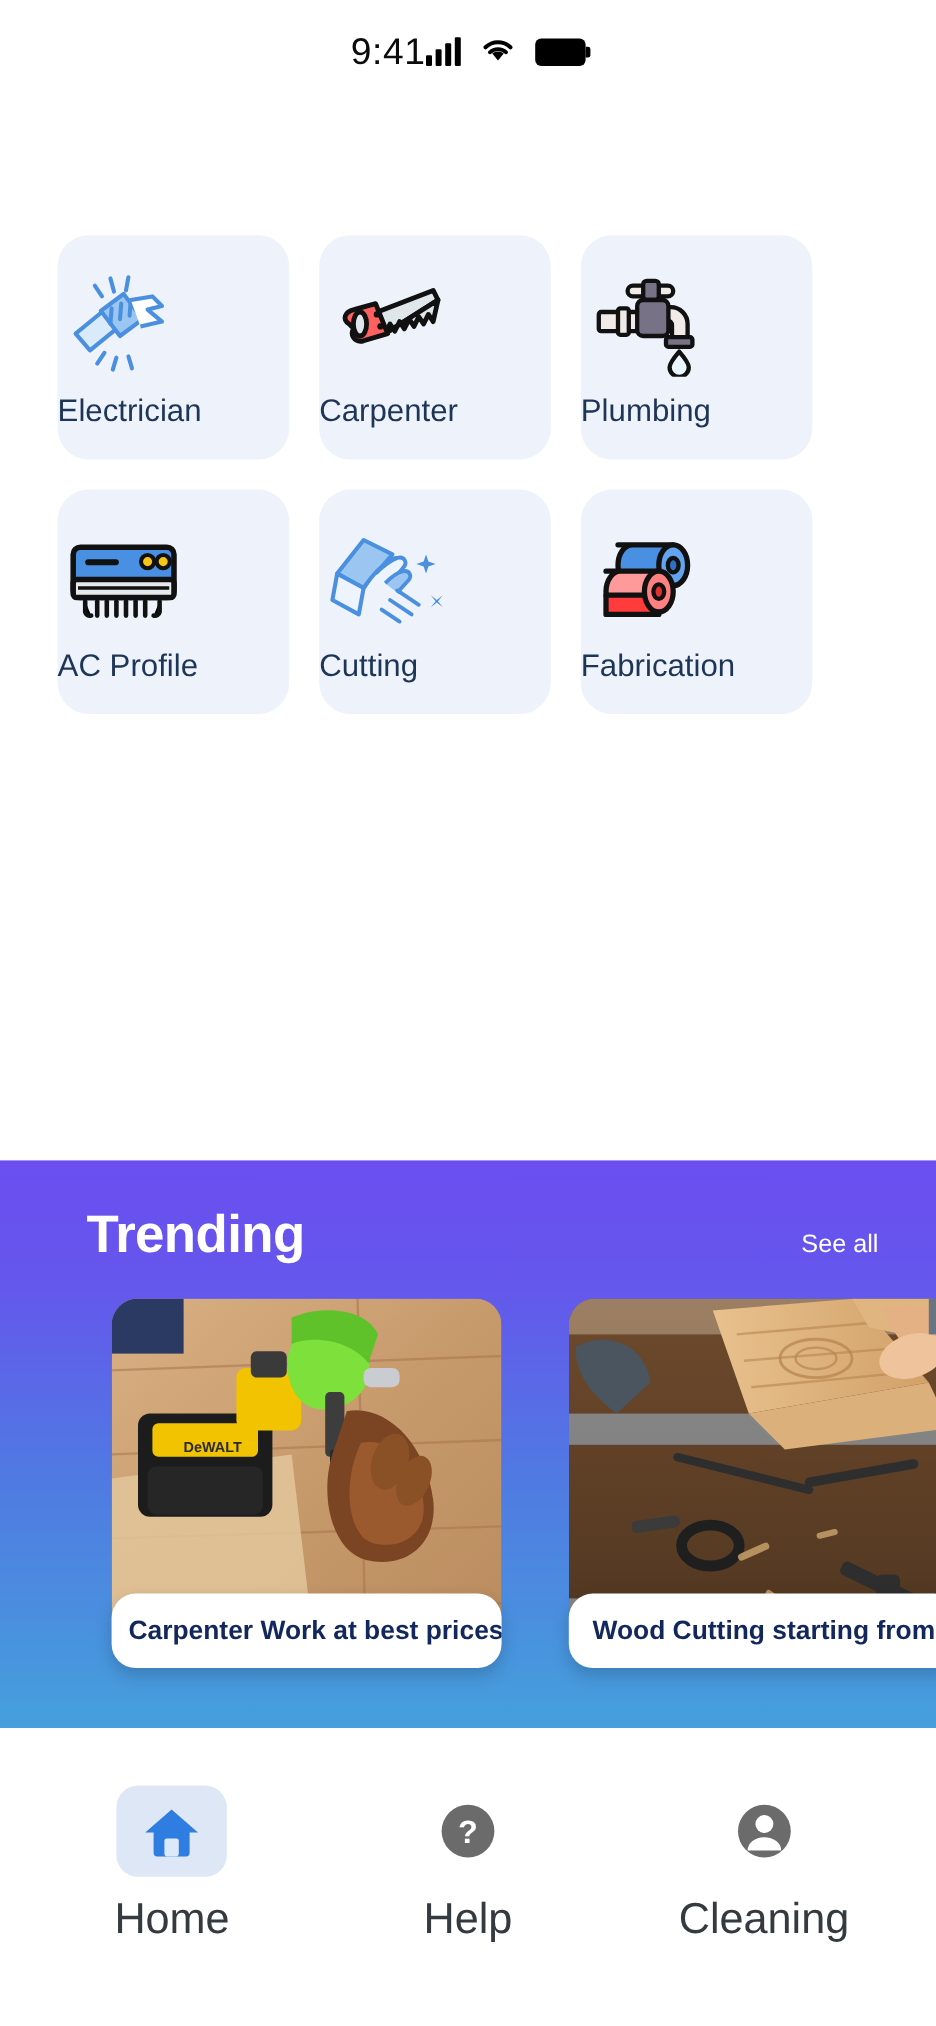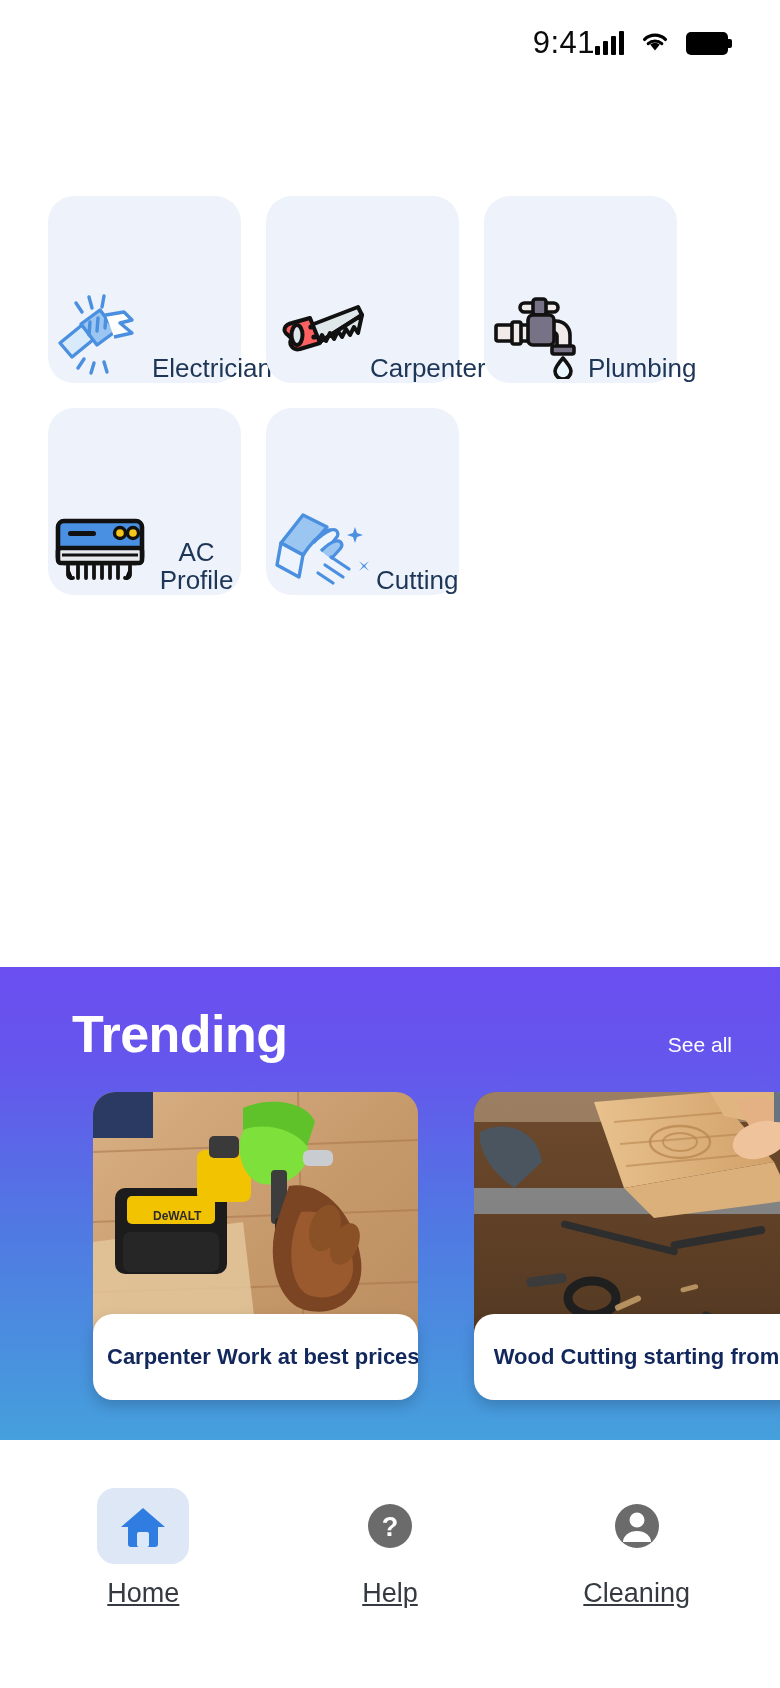--- a/index.html
+++ b/index.html
@@ -5,81 +5,81 @@
   * { box-sizing: border-box; margin: 0; padding: 0; }
   html, body {
     width: 780px; height: 1688px;
     background: #ffffff;
     font-family: "Liberation Sans", sans-serif;
     overflow: hidden;
   }
   .phone { position: relative; width: 780px; height: 1688px; background: #fff; display: flex; flex-direction: column; }
 
   
-  .statusbar { height: 86px; flex: 0 0 86px; display: flex; align-items: center; justify-content: flex-end; padding: 0 48px 0 52px; }
+  .statusbar { height: 86px; flex: 0 0 86px; display: flex; align-items: center; justify-content: center; padding: 0 48px 0 52px; }
   .status-time { font-size: 31px; font-weight: 400; color: #0b0b0b; letter-spacing: .5px; }
   .status-icons { display: flex; align-items: center; gap: 15px; }
   .signal { display: flex; align-items: flex-end; gap: 3px; height: 24px; }
   .signal i { display: block; width: 5px; background: #000; border-radius: 1px; }
   .signal i:nth-child(1) { height: 9px; }
   .signal i:nth-child(2) { height: 14px; }
   .signal i:nth-child(3) { height: 19px; }
   .signal i:nth-child(4) { height: 24px; }
   .battery { width: 46px; height: 23px; border: 0; background: transparent; position: relative; }
   .battery .shell { position: absolute; inset: 0 4px 0 0; background: #000; border-radius: 5px; }
   .battery .cap { position: absolute; right: 0; top: 7px; width: 4px; height: 9px; background: #000; border-radius: 0 2px 2px 0; }
 
   
   .grid-wrap { flex: 0 0 auto; padding: 110px 48px 0 48px; }
   .grid { display: grid; grid-template-columns: repeat(3, 193px); gap: 25px 25px; }
   .svc {
     width: 193px; height: 187px;
     background: #EEF2FA;
     border-radius: 26px;
-    display: flex; flex-direction: row; align-items: flex-end; justify-content: flex-start;
+    display: flex; flex-direction: column; align-items: flex-start; justify-content: flex-start;
     padding-top: 26px;
     cursor: pointer;
   }
   .svc-icon { width: 110px; height: 96px; display: flex; align-items: center; justify-content: center; }
   .svc-icon svg { display: block; }
   .svc-label { margin-top: 10px; font-size: 26px; font-weight: 400; color: #1d3557; text-align: center; line-height: 1.1; }
 
   
   .trending {
     position: absolute; left: 0; right: 0; top: 967px; height: 473px;
     background: linear-gradient(180deg, #6B4EF0 0%, #6457EC 22%, #5079E2 55%, #45A0DC 100%);
     overflow: hidden;
   }
   .trend-head { display: flex; align-items: baseline; justify-content: space-between; padding: 37px 48px 0 72px; }
-  .trend-title { font-size: 52px; font-weight: 700; color: #ffffff; letter-spacing: -0.5px; }
+  .trend-title { font-size: 44px; font-weight: 700; color: #ffffff; letter-spacing: -0.5px; }
   .see-all { font-size: 21px; font-weight: 400; color: #ffffff; cursor: pointer; }
   .cards { display: flex; gap: 35px; padding: 28px 0 0 72px; }
   .tcard { position: relative; flex: 0 0 325px; width: 325px; height: 300px; border-radius: 22px; overflow: visible; margin-left: 21px; }
   .tcard .photo { position: absolute; inset: 0; border-radius: 22px; overflow: hidden; }
   .tcard .photo svg { width: 100%; height: 100%; display: block; }
   .tcap {
     position: absolute; left: 0; right: 0; bottom: -8px;
     background: #ffffff; border-radius: 20px;
-    padding: 30px 14px; text-align: center;
+    padding: 18px 14px; text-align: center;
     font-size: 22px; font-weight: 700; color: #12275c;
     box-shadow: 0 6px 14px rgba(0,0,0,.18);
     white-space: nowrap; overflow: hidden;
   }
 
   
   .bottomnav {
     position: absolute; left: 0; right: 0; bottom: 0; height: 248px;
     background: #ffffff;
     display: flex; align-items: flex-start; justify-content: space-around;
     padding: 48px 20px 0 20px;
   }
   .nav-item { width: 150px; display: flex; flex-direction: column; align-items: center; cursor: pointer; }
   .nav-icon { width: 92px; height: 76px; display: flex; align-items: center; justify-content: center; border-radius: 18px; }
   .nav-item.active .nav-icon { background: #DDE7F5; }
-  .nav-label { margin-top: 14px; font-size: 27px; color: #343a40; text-decoration: underline; }
+  .nav-label { margin-top: 14px; font-size: 36px; color: #343a40; }
   .nav-item.active .nav-label { color: #343a40; }
 </style>
 </head>
 <body>
 
 <div class="phone">
 
   <div class="statusbar">
     <div class="status-time">9:41</div>
     <div class="status-icons">
@@ -198,20 +198,34 @@
               <line x1="56" y1="62" x2="74" y2="74"></line>
               <line x1="49" y1="70" x2="64" y2="80"></line>
             </g>
             <path d="M86 24 l2 6 l6 2 l-6 2 l-2 6 l-2 -6 l-6 -2 l6 -2 z" fill="#4a8fe0"></path>
             <path d="M90 58 l5 4 l5 -4 l-4 5 l4 5 l-5 -4 l-5 4 l4 -5 z" fill="#4a8fe0"></path>
           </svg>
         </div>
         <div class="svc-label">Cutting</div>
       </div>
 
+      <div class="svc">
+        <div class="svc-icon">
+          <svg width="104" height="88" viewBox="0 0 104 88">
+            <path d="M28 16 h46 v34 H40 a12 17 0 0 1 -12 -17 a12 17 0 0 1 12 -17 z" fill="#4a90e2" stroke="#111" stroke-width="4.4" stroke-linejoin="round"></path>
+            <ellipse cx="74" cy="33" rx="12" ry="17" fill="#63a4ef" stroke="#111" stroke-width="4.4"></ellipse>
+            <ellipse cx="74" cy="33" rx="4.5" ry="6" fill="#2f6fc0" stroke="#111" stroke-width="3.6"></ellipse>
+            <path d="M18 38 h44 v34 H30 a12 17 0 0 1 -12 -17 a12 17 0 0 1 12 -17 z" fill="#ff9a9a" stroke="#111" stroke-width="4.4" stroke-linejoin="round"></path>
+            <path d="M18 58 h44 v16 H18 z" fill="#ff3b3b" stroke="#111" stroke-width="4.4" stroke-linejoin="round"></path>
+            <ellipse cx="62" cy="55" rx="12" ry="17" fill="#ff8080" stroke="#111" stroke-width="4.4"></ellipse>
+            <ellipse cx="62" cy="55" rx="4.5" ry="6" fill="#e03030" stroke="#111" stroke-width="3.6"></ellipse>
+          </svg>
+        </div>
+        <div class="svc-label">Fabrication</div>
+      </div>
 
     </div>
   </div>
 
   <div class="trending">
     <div class="trend-head">
       <div class="trend-title">Trending</div>
       <div class="see-all">See all</div>
     </div>
 

